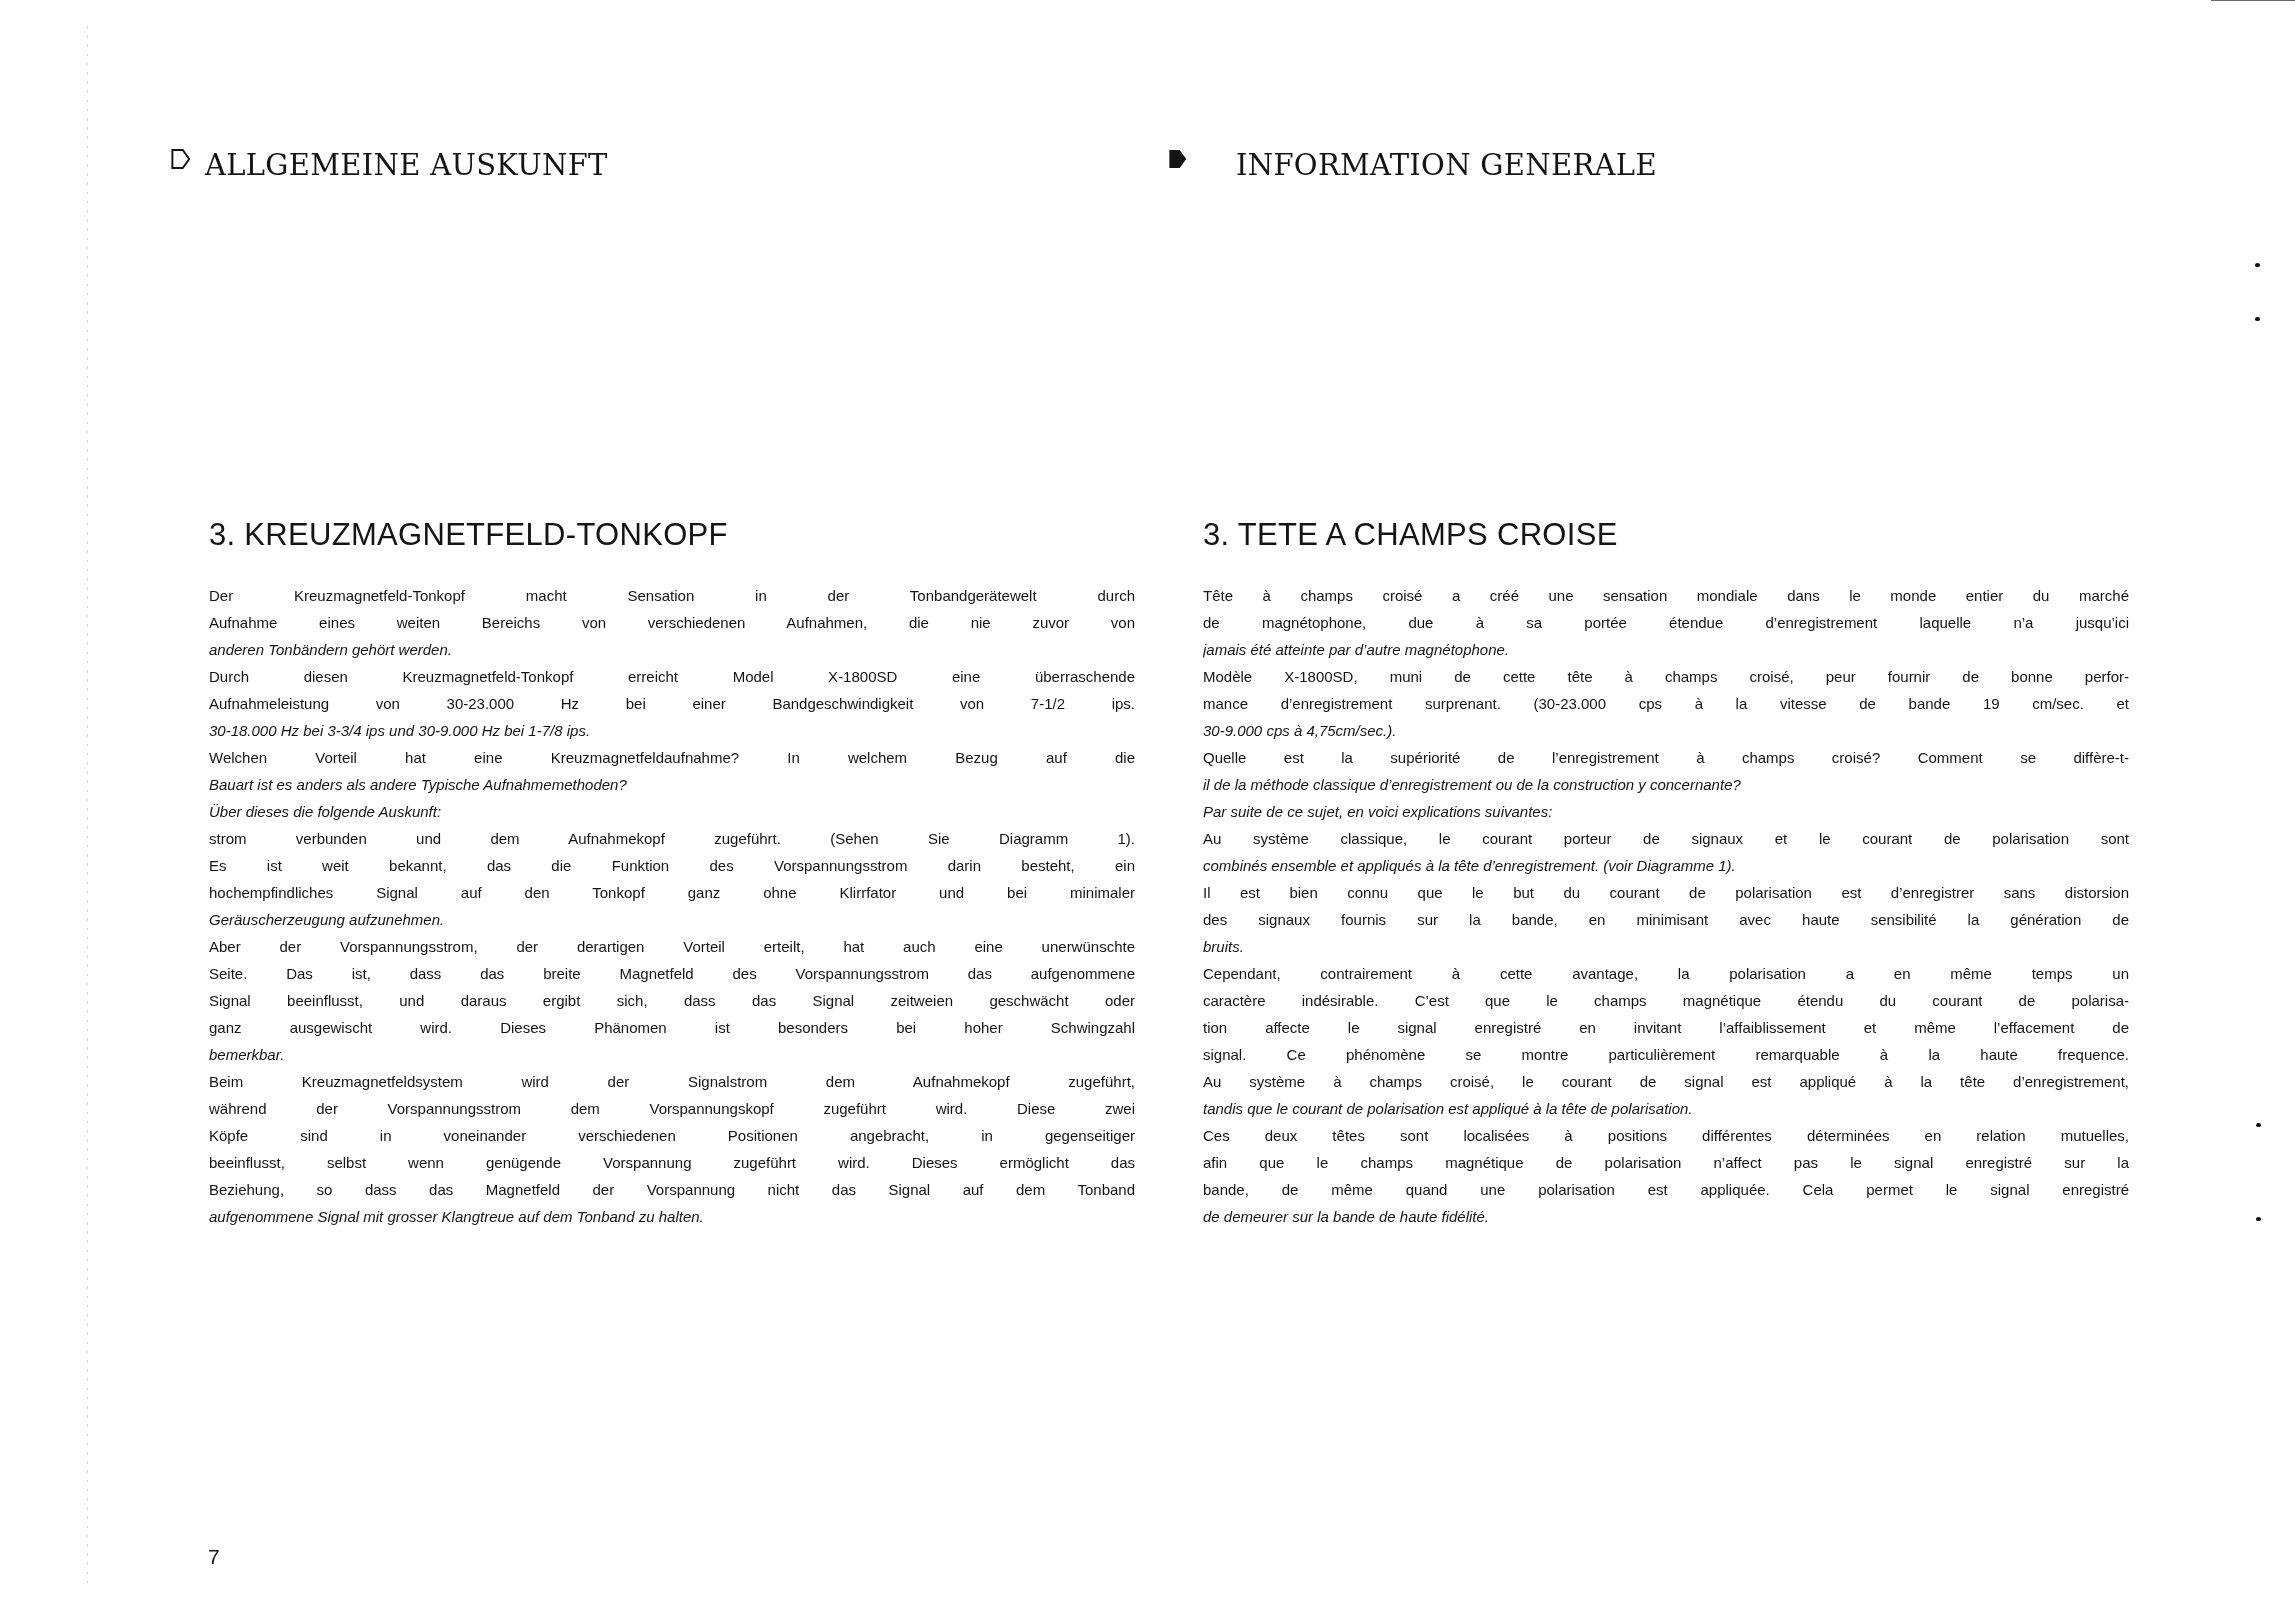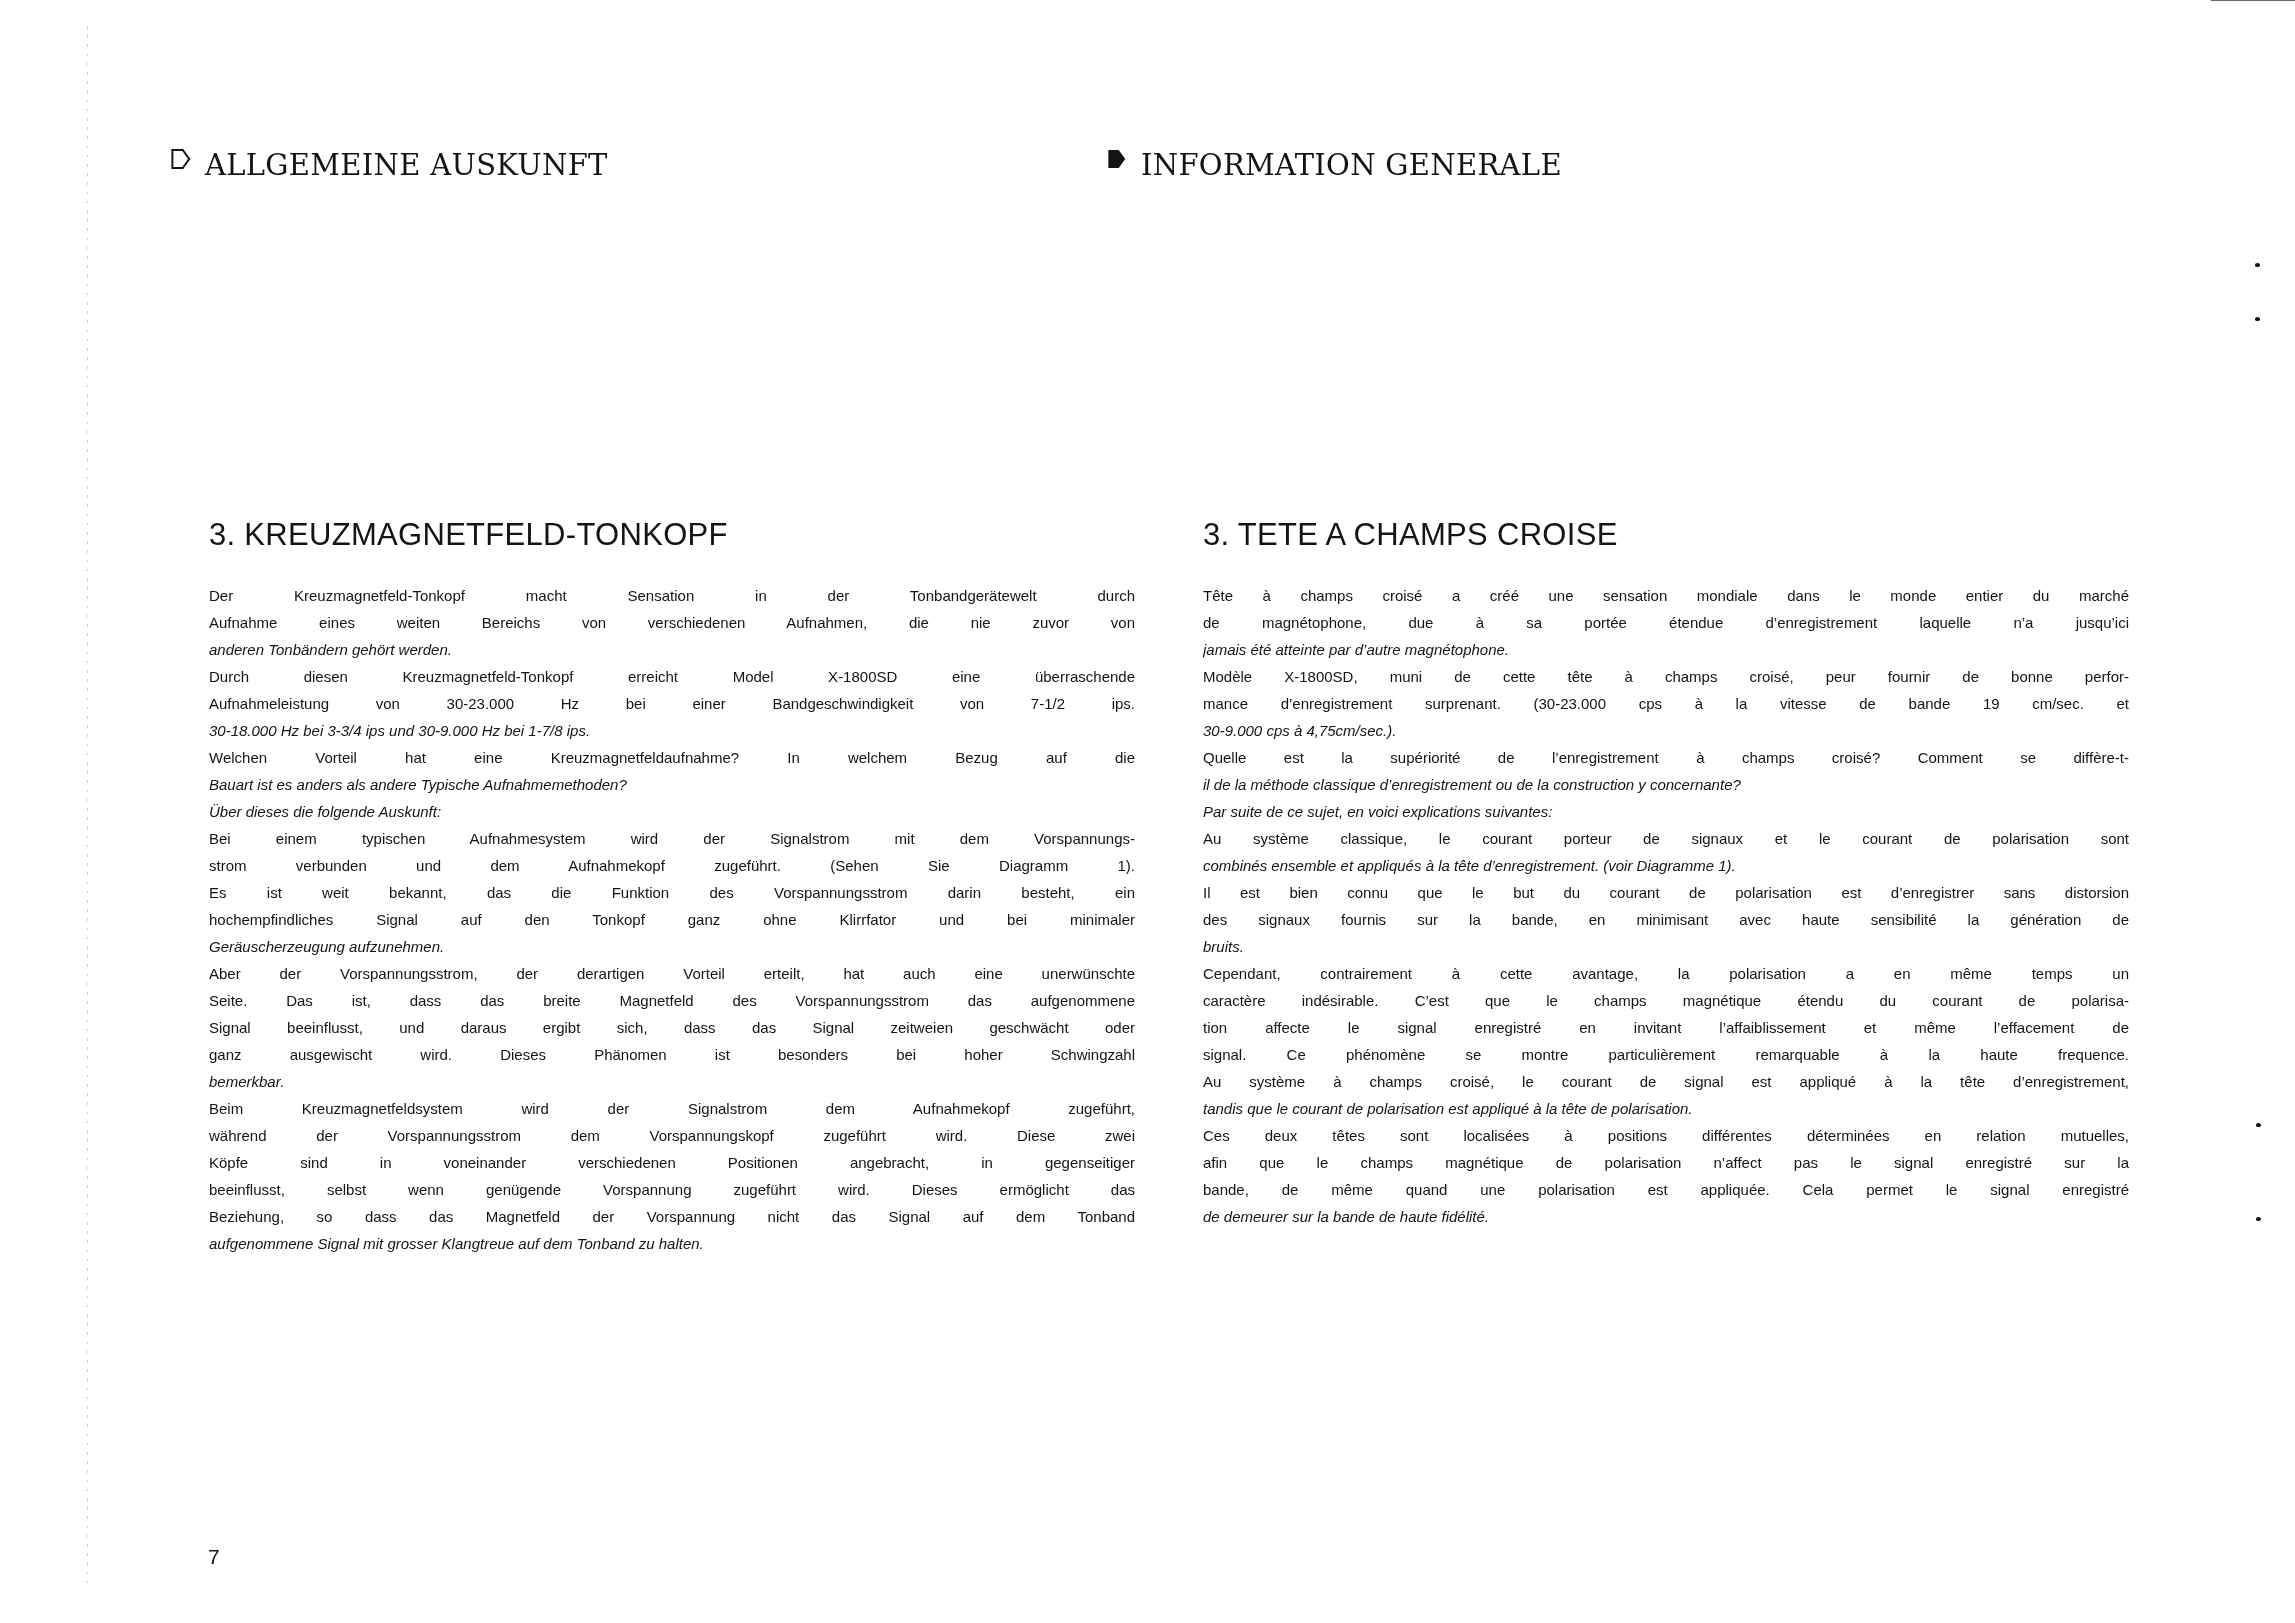--- a/index.html
+++ b/index.html
@@ -41,21 +41,21 @@
       position: absolute;
       top: 148px;
       display: flex;
       align-items: flex-start;
       font-family: "DejaVu Serif", "Liberation Serif", serif;
       font-size: 29px;
       letter-spacing: 0.3px;
       white-space: nowrap;
     }
     .section-header.de { left: 171px; }
-    .section-header.fr { left: 1107px; }
+    .section-header.fr { left: 1168px; gap: 34px; }
     .hdr-icon {
       display: inline-block;
       width: 19.6px;
       height: 22px;
       margin-right: 14.4px;
     }
     .hdr-icon svg { width: 100%; height: 100%; display: block; }
     .col {
       position: absolute;
       top: 516px;
@@ -126,21 +126,20 @@
   <div class="body-text" id="de-body">
       <div class="line">Der Kreuzmagnetfeld-Tonkopf macht Sensation in der Tonbandgerätewelt durch</div>
       <div class="line">Aufnahme eines weiten Bereichs von verschiedenen Aufnahmen, die nie zuvor von</div>
       <div class="line last">anderen Tonbändern gehört werden.</div>
       <div class="line">Durch diesen Kreuzmagnetfeld-Tonkopf erreicht Model X-1800SD eine überraschende</div>
       <div class="line">Aufnahmeleistung von 30-23.000 Hz bei einer Bandgeschwindigkeit von 7-1/2 ips.</div>
       <div class="line last">30-18.000 Hz bei 3-3/4 ips und 30-9.000 Hz bei 1-7/8 ips.</div>
       <div class="line">Welchen Vorteil hat eine Kreuzmagnetfeldaufnahme?  In welchem Bezug auf die</div>
       <div class="line last">Bauart ist es anders als andere Typische Aufnahmemethoden?</div>
       <div class="line last">Über dieses die folgende Auskunft:</div>
-      <div class="line">Bei einem typischen Aufnahmesystem wird der Signalstrom mit dem Vorspannungs-</div>
       <div class="line">strom verbunden und dem Aufnahmekopf zugeführt. (Sehen Sie Diagramm 1).</div>
       <div class="line">Es ist weit bekannt, das die Funktion des Vorspannungsstrom darin besteht, ein</div>
       <div class="line">hochempfindliches Signal auf den Tonkopf ganz ohne Klirrfator und bei minimaler</div>
       <div class="line last">Geräuscherzeugung aufzunehmen.</div>
       <div class="line">Aber der Vorspannungsstrom, der derartigen Vorteil erteilt, hat auch eine unerwünschte</div>
       <div class="line">Seite.  Das ist, dass das breite Magnetfeld des Vorspannungsstrom das aufgenommene</div>
       <div class="line">Signal beeinflusst, und daraus ergibt sich, dass das Signal zeitweien geschwächt oder</div>
       <div class="line">ganz ausgewischt wird.  Dieses Phänomen ist besonders bei hoher Schwingzahl</div>
       <div class="line last">bemerkbar.</div>
       <div class="line">Beim Kreuzmagnetfeldsystem wird der Signalstrom dem Aufnahmekopf zugeführt,</div>

